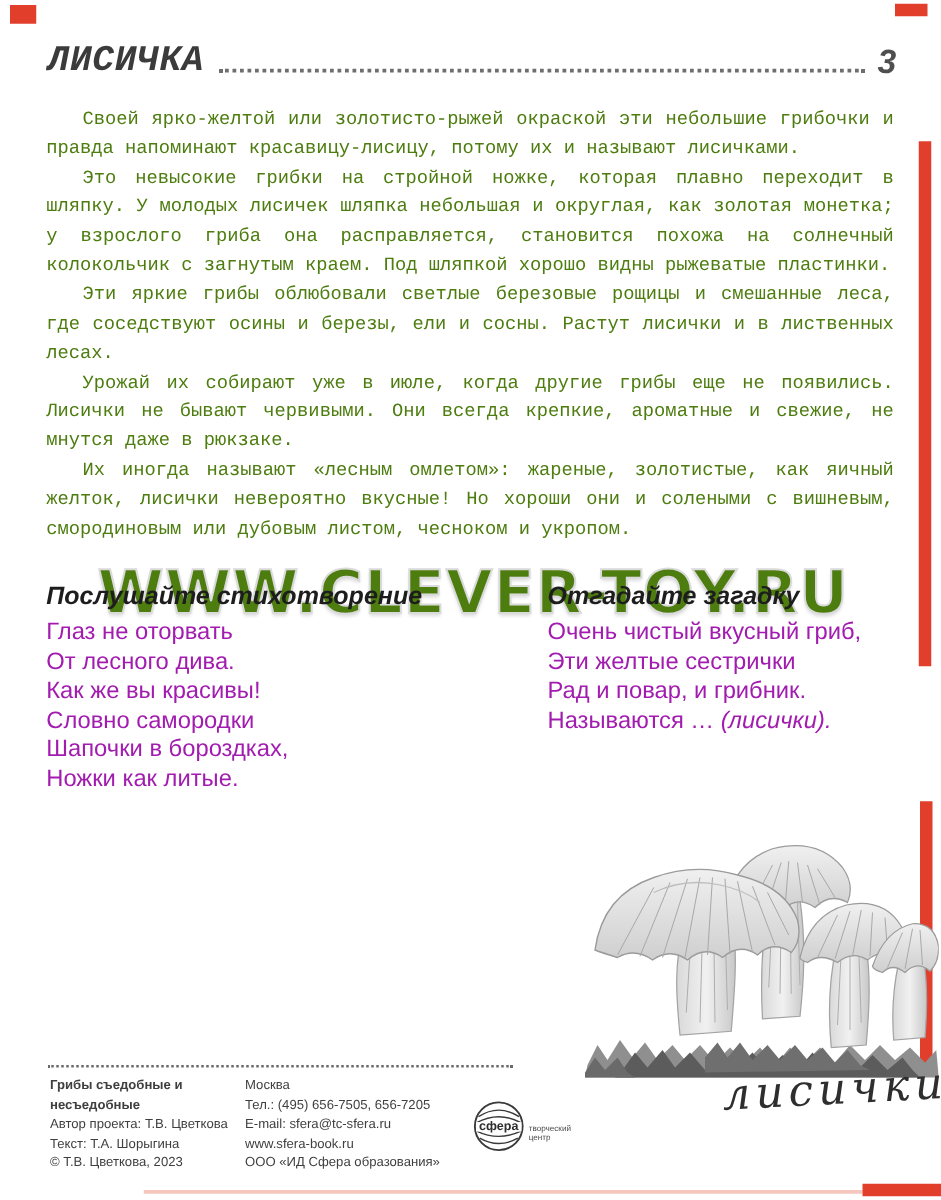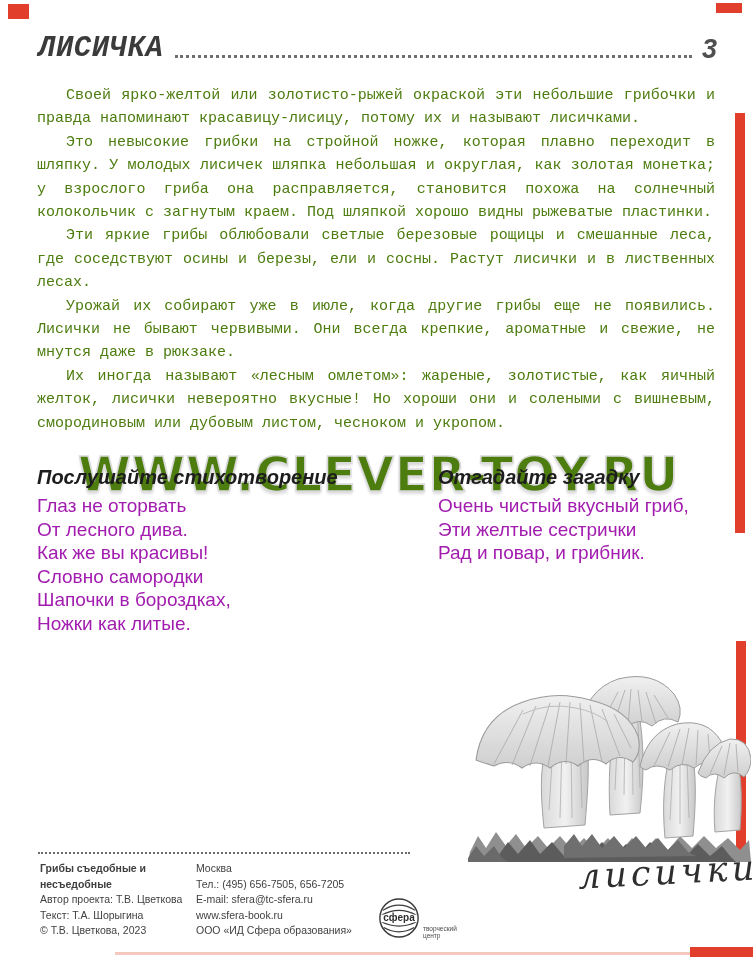--- a/index.html
+++ b/index.html
@@ -44,21 +44,21 @@
   .qitem { font-size:19px; line-height:28.5px; color:#2b2b2b; }
   
   .shroom { position:absolute; left:468px; top:610px; z-index:2; }
   
   .footer-sep { position:absolute; left:38px; top:852px; width:372px; border-top:2.5px dotted #6a6a6a; z-index:2; }
   .footer { position:absolute; left:40px; top:861px; display:flex; z-index:2;
     font-size:10.5px; line-height:15.5px; color:#3f3f3f; }
   .fcol1 { width:156px; }
   .fcol2 { width:178px; }
   .fbold { font-weight:bold; }
-  .flogo { display:flex; align-items:flex-end; margin-left:4px; padding-top:2px; }
+  .flogo { display:flex; align-items:center; margin-left:4px; padding-top:2px; }
   .logo-caption { font-size:6.5px; line-height:7px; width:34px; margin-top:12px; margin-left:3px; color:#4a4a4a; }
   .script-label { position:absolute; left:578px; top:852px; z-index:3;
     font-family:"DejaVu Serif", serif; font-style:italic; font-size:35px; letter-spacing:4px;
     color:#2e2e2e; transform:rotate(-3deg); }
 </style>
 </head>
 <body>
 
 <div class="page">
 
@@ -93,20 +93,21 @@
       <div class="vline">Как же вы красивы!</div>
       <div class="vline">Словно самородки</div>
       <div class="vline">Шапочки в бороздках,</div>
       <div class="vline">Ножки как литые.</div>
     </div>
     <div class="col-riddle">
       <div class="subhead">Отгадайте загадку</div>
       <div class="vline">Очень чистый вкусный гриб,</div>
       <div class="vline">Эти желтые сестрички</div>
       <div class="vline">Рад и повар, и грибник.</div>
+      <div class="vline"><span>Называются … </span><span class="ital">(лисички).</span></div>
     </div>
   </div>
 
 
   <svg class="shroom" width="283" height="255" viewBox="0 0 283 255">
     <defs>
       <linearGradient id="capg" x1="0" y1="0" x2="0" y2="1">
         <stop offset="0" stop-color="#f0f0f0"></stop>
           <stop offset="1" stop-color="#cfcfcf"></stop>
       </linearGradient>

